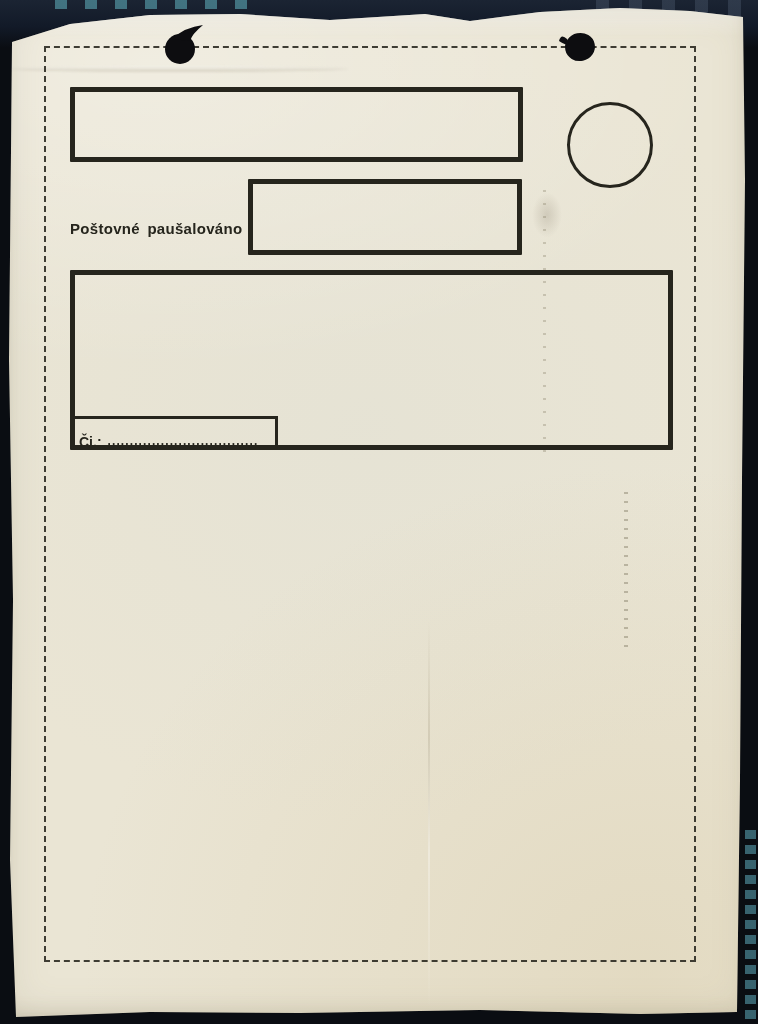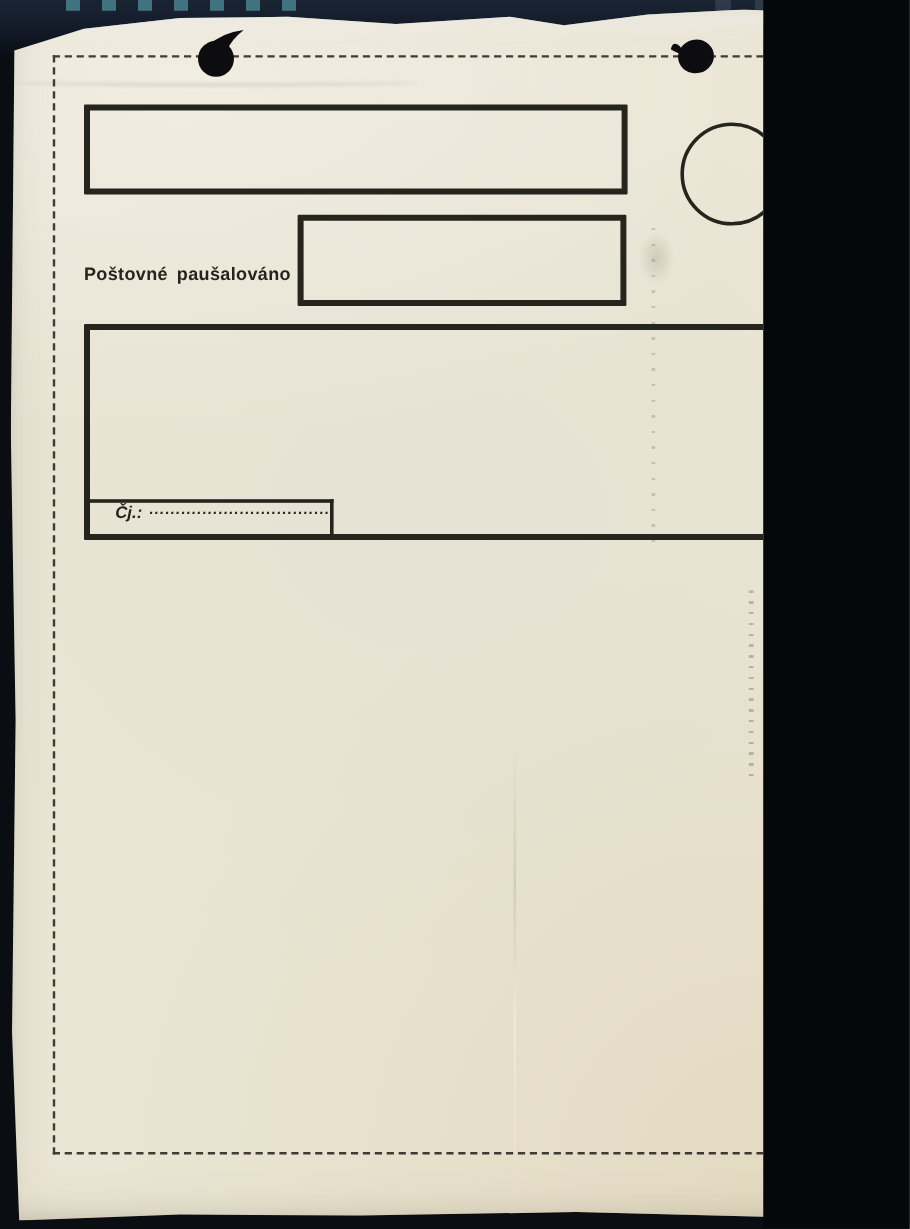--- a/index.html
+++ b/index.html
@@ -1,17 +1,17 @@
 <!DOCTYPE html>
 <html style="--bg: #0a0d12; --paper: #eae5d4; --ink: #26251d; --film: #47808e;"><head>
 <meta charset="utf-8">
 <style>
   html,body{margin:0;padding:0;background:#05070a;}
   .stage{
-    position:relative;width:636px;height:1024px;overflow:hidden;
+    position:relative;width:758px;height:1024px;overflow:hidden;
     background:var(--bg,#0a0d12);
     font-family:"Liberation Sans",sans-serif;
   }
   
   .bg-topband{position:absolute;left:0;top:0;width:758px;height:48px;
     background:linear-gradient(180deg,#1b2433 0%,#121a28 55%,#0a0d12 100%);}
   .film-marks-top{position:absolute;left:55px;top:0;width:200px;height:9px;
     background:repeating-linear-gradient(90deg,rgba(72,128,142,.85) 0 12px,transparent 12px 30px);}
   .film-stripes-topright{position:absolute;left:596px;top:0;width:162px;height:36px;
     background:repeating-linear-gradient(90deg,rgba(80,94,114,.38) 0 13px,transparent 13px 33px);}
@@ -39,21 +39,21 @@
   .ink-box{position:absolute;box-sizing:border-box;border:5px solid var(--ink,#26251d);border-radius:1px;}
   .box-header{left:70px;top:87px;width:453px;height:75px;}
   .box-middle{left:248px;top:179px;width:274px;height:76px;}
   .box-address{left:70px;top:270px;width:603px;height:180px;}
   .stamp-circle{position:absolute;left:567px;top:102px;width:86px;height:86px;box-sizing:border-box;
     border:3px solid var(--ink,#26251d);border-radius:50%;}
   .postage-label{position:absolute;left:70px;top:220px;font-size:15px;font-weight:bold;
     letter-spacing:.3px;word-spacing:3px;color:var(--ink,#26251d);}
   .cj-box{position:absolute;left:-5px;bottom:-5px;width:208px;height:34px;box-sizing:border-box;
     border-top:3px solid var(--ink,#26251d);border-right:3px solid var(--ink,#26251d);
-    display:flex;align-items:flex-start;padding-left:26px;font-style:italic;}
+    display:flex;align-items:flex-end;padding-left:9px;}
   .cj-label{font-size:14px;font-weight:bold;color:var(--ink,#26251d);}
   .cj-leader{font-size:12px;font-weight:bold;letter-spacing:1.1px;color:var(--ink,#26251d);
     margin-left:6px;overflow:hidden;white-space:nowrap;max-width:150px;display:inline-block;
     transform:translateY(-2px);}
   .punch-hole{position:absolute;}
   
   .crease-top{position:absolute;left:8px;top:66px;width:340px;height:6px;border-radius:50%;
     background:linear-gradient(180deg,rgba(255,255,255,.35),rgba(148,138,112,.28));filter:blur(1.2px);}
   .bleed-col{position:absolute;left:624px;top:492px;width:4px;height:158px;
     background:repeating-linear-gradient(180deg,rgba(122,115,92,.42) 0 2px,transparent 2px 9px);

